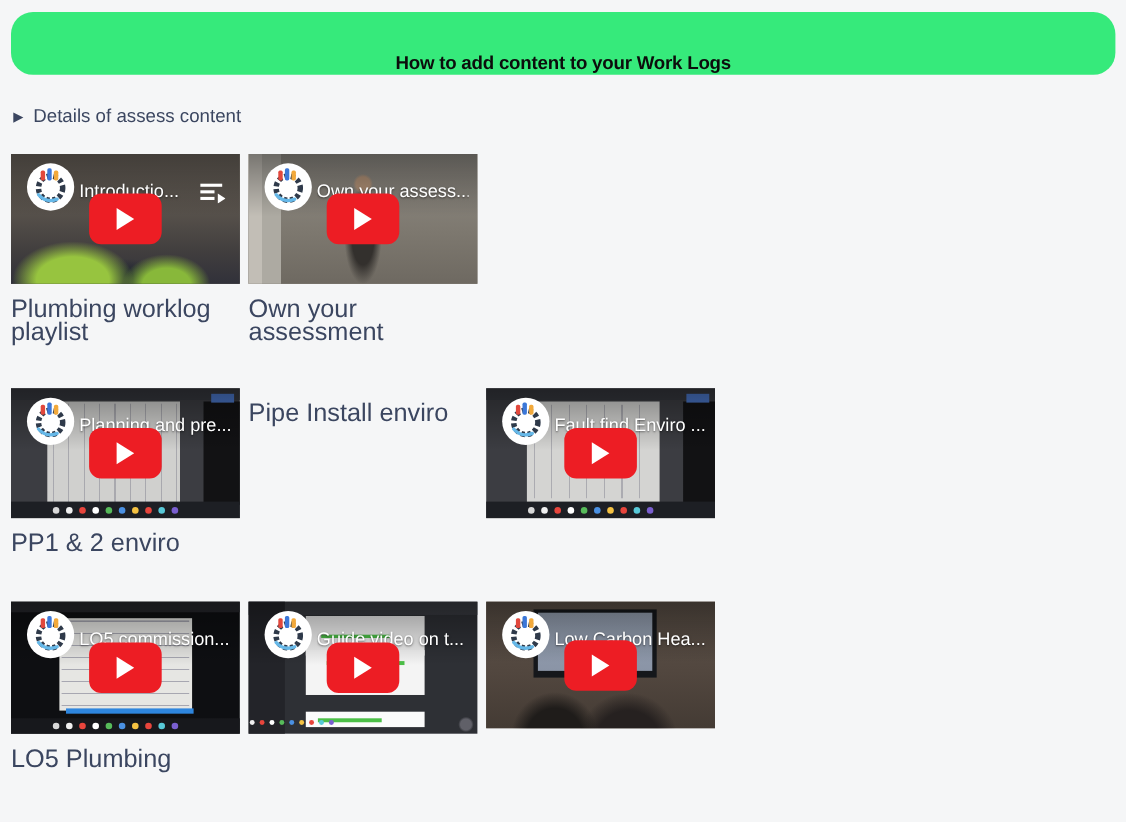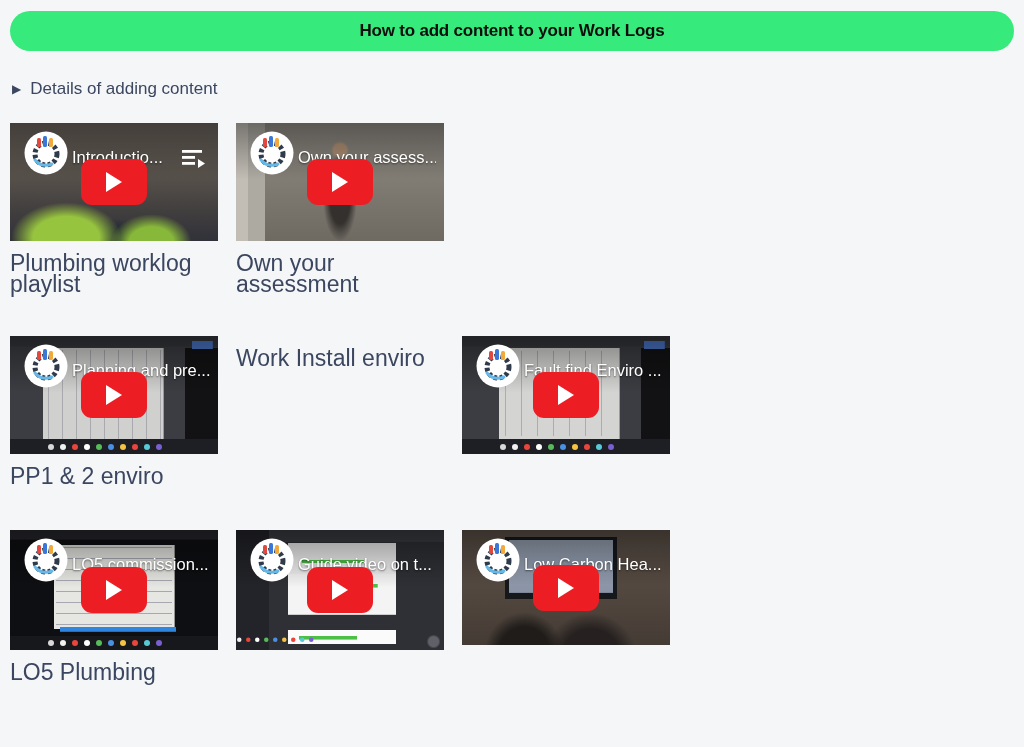--- a/index.html
+++ b/index.html
@@ -5,25 +5,25 @@
   * { box-sizing: border-box; margin: 0; padding: 0; }
   html,body { width: 1024px; height: 747px; overflow: hidden; }
   body {
     background: #f5f6f7;
     font-family: "Liberation Sans", sans-serif;
   }
 
   
   .banner {
     margin: 11px 10px 0 10px;
-    height: 40px;
+    height: 57px;
     border-radius: 20px;
     background: #36ea7b;
     display: flex;
-    align-items: center;
+    align-items: flex-end;
     justify-content: center;
     cursor: pointer;
   }
   .banner span {
     font-size: 17px;
     font-weight: 700;
     color: #0c0d0c;
     letter-spacing: -0.2px;
   }
 
@@ -35,21 +35,21 @@
     gap: 9px;
     color: #3b4660;
     font-size: 17px;
     line-height: 20px;
     cursor: pointer;
     width: fit-content;
   }
   .details-toggle .tri { font-size: 12px; line-height: 20px; }
 
   
-  .row { display: flex; gap: 18px; margin-left: 10px; align-items: flex-start; }
+  .row { display: flex; gap: 8px; margin-left: 10px; align-items: flex-start; }
   .row1 { margin-top: 24px; }
   .row2 { margin-top: 41px; }
   .row3 { margin-top: 43px; }
 
   .card { width: 208px; }
   .thumb {
     position: relative;
     width: 208px;
     overflow: hidden;
     cursor: pointer;
@@ -186,21 +186,21 @@
 </style>
 </head>
 <body>
 
 <div class="banner">
   <span>How to add content to your Work Logs</span>
 </div>
 
 <div class="details-toggle">
   <span class="tri">▶</span>
-  <span>Details of adding content</span>
+  <span>Details of assess content</span>
 </div>
 
 <div class="row row1">
 
   <figure class="card">
     <div class="thumb h118 s1">
       <span class="avatar">
         <svg viewBox="0 0 44 44" width="44" height="44">
             <circle cx="22" cy="22" r="21.5" fill="#fff"></circle>
             <circle cx="22" cy="23" r="11" fill="none" stroke="#2f3a4a" stroke-width="5" stroke-dasharray="3.5 2.5"></circle>
@@ -274,21 +274,21 @@
         <svg viewBox="0 0 20 22" width="20" height="22">
             <path d="M2 1 L18 11 L2 21z" fill="#fff"></path>
           </svg>
       </span>
       <span class="dots"></span>
     </div>
     <figcaption class="caption">PP1 &amp; 2 enviro</figcaption>
   </figure>
 
   <figure class="card">
-    <figcaption class="caption">Work Install enviro</figcaption>
+    <figcaption class="caption">Pipe Install enviro</figcaption>
   </figure>
 
   <figure class="card">
     <div class="thumb h118 s6">
       <span class="avatar">
         <svg viewBox="0 0 44 44" width="44" height="44">
             <circle cx="22" cy="22" r="21.5" fill="#fff"></circle>
             <circle cx="22" cy="23" r="11" fill="none" stroke="#2f3a4a" stroke-width="5" stroke-dasharray="3.5 2.5"></circle>
             <rect x="13" y="7" width="4" height="9" rx="1.5" fill="#e2483d"></rect>
             <rect x="19" y="5" width="4" height="11" rx="1.5" fill="#3b77d8"></rect>

